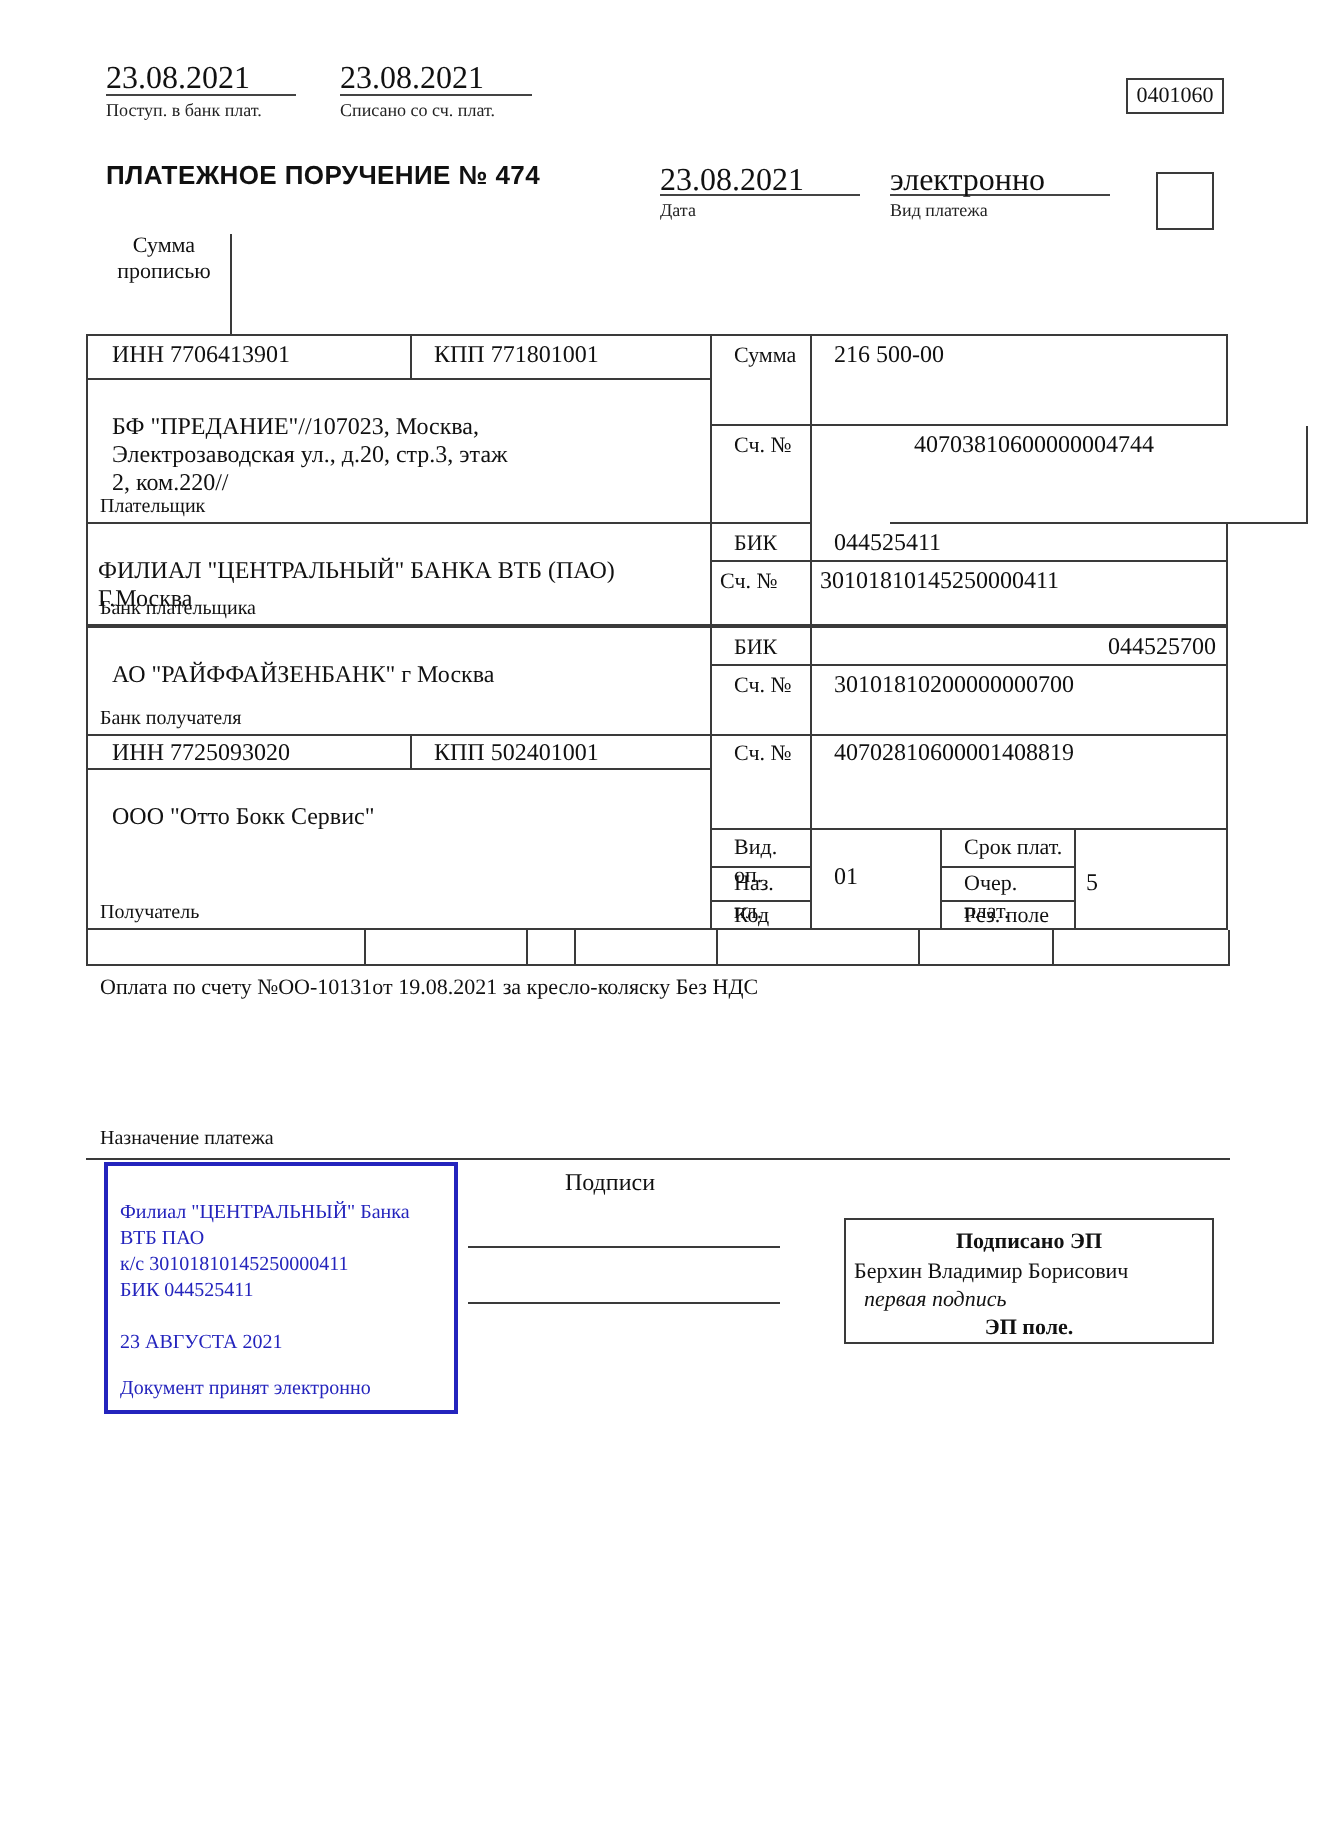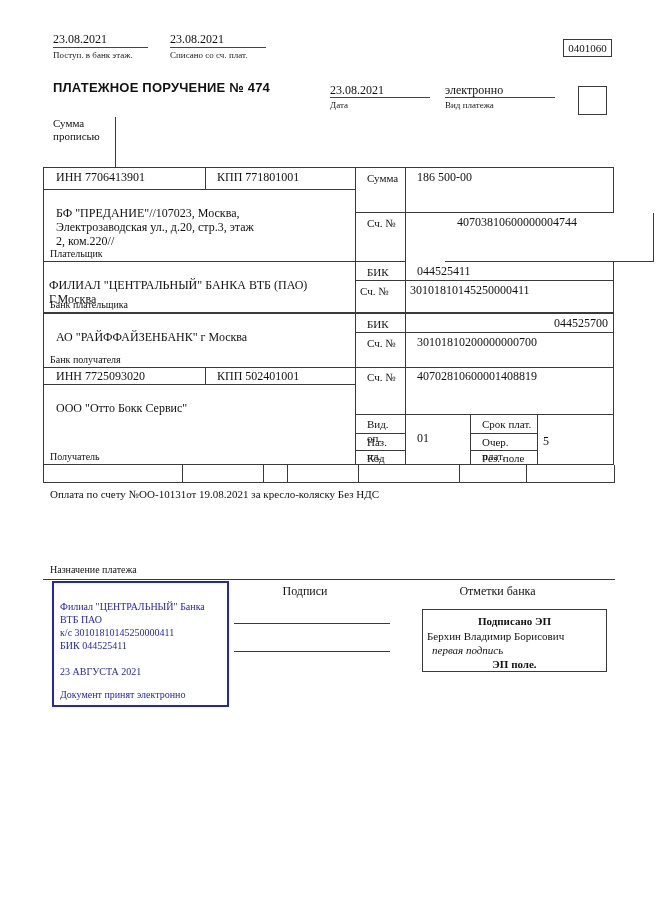--- a/index.html
+++ b/index.html
@@ -3,21 +3,21 @@
 <meta charset="utf-8">
 <style>
   html,body{margin:0;padding:0;background:#e8e8e8;}
   .page{
     position:relative;width:660px;height:919px;background:#ffffff;
     font-family:"Liberation Serif",serif;color:#111;overflow:hidden;
     margin:0 auto;
   }
   .abs{position:absolute;box-sizing:border-box;}
   
-  .ufield .val{font-size:12px;line-height:15px;border-bottom:1px solid #444;padding-bottom:0;}
+  .ufield .val{font-size:16px;line-height:15px;border-bottom:1px solid #444;padding-bottom:0;}
   .ufield .lbl{font-size:9px;line-height:11px;margin-top:2px;color:#222;}
   
   .cell{position:absolute;box-sizing:border-box;font-size:12px;line-height:14px;padding:2px 5px;white-space:pre-line;}
   .bt{border-top:1px solid #3a3a3a;} .bb{border-bottom:1px solid #3a3a3a;padding-left:12px;}
   .bl{border-left:1px solid #3a3a3a;} .br{border-right:1px solid #3a3a3a;}
   .bb2{border-bottom:2px solid #3a3a3a;}
   .lblcol{font-size:11px;padding-top:3px;}
   .seclabel{position:absolute;left:6px;bottom:2px;font-size:10px;line-height:11px;}
   .boxed{border:1px solid #3a3a3a;}
   .title{font-family:"Liberation Sans",sans-serif;font-weight:bold;font-size:13px;letter-spacing:.2px;}
@@ -32,52 +32,52 @@
   .sigline{border-bottom:1px solid #3a3a3a;}
   .hdrmid{font-size:12px;text-align:center;}
 </style>
 </head>
 <body>
 
 <div class="page">
 
   <div class="abs ufield" style="left:53px;top:32px;width:95px;">
     <div class="val">23.08.2021</div>
-    <div class="lbl">Поступ. в банк этаж.</div>
+    <div class="lbl">Поступ. в банк плат.</div>
   </div>
   <div class="abs ufield" style="left:170px;top:32px;width:96px;">
     <div class="val">23.08.2021</div>
     <div class="lbl">Списано со сч. плат.</div>
   </div>
   <div class="abs boxed" style="left:563px;top:39px;width:49px;height:18px;font-size:11px;line-height:17px;text-align:center;">0401060</div>
 
   <div class="abs title" style="left:53px;top:80px;">ПЛАТЕЖНОЕ ПОРУЧЕНИЕ № 474</div>
   <div class="abs ufield" style="left:330px;top:84px;width:100px;">
     <div class="val" style="line-height:13px;">23.08.2021</div>
     <div class="lbl">Дата</div>
   </div>
   <div class="abs ufield" style="left:445px;top:84px;width:110px;">
     <div class="val" style="line-height:13px;">электронно</div>
     <div class="lbl">Вид платежа</div>
   </div>
   <div class="abs boxed" style="left:578px;top:86px;width:29px;height:29px;"></div>
 
-  <div class="abs" style="left:53px;top:117px;width:58px;font-size:11px;line-height:13px;">Сумма прописью</div>
+  <div class="abs" style="left:53px;top:117px;width:58px;font-size:11px;line-height:13px;text-align:center;">Сумма прописью</div>
   <div class="abs" style="left:115px;top:117px;height:50px;border-left:1px solid #3a3a3a;"></div>
 
   <div class="cell bt bl br bb" style="left:43px;top:167px;width:163px;height:23px;">ИНН 7706413901</div>
   <div class="cell bt br bb" style="left:205px;top:167px;width:151px;height:23px;">КПП 771801001</div>
   <div class="cell bl br bb" style="left:43px;top:190px;width:313px;height:72px;">
     <span>БФ "ПРЕДАНИЕ"//107023, Москва,
 Электрозаводская ул., д.20, стр.3, этаж
 2, ком.220//</span>
     <span class="seclabel">Плательщик</span>
   </div>
   <div class="cell bt br bb lblcol" style="left:355px;top:167px;width:51px;height:46px;">Сумма</div>
-  <div class="cell bt br bb" style="left:405px;top:167px;width:209px;height:46px;">186 500-00</div>
+  <div class="cell bt br bb" style="left:405px;top:167px;width:209px;height:46px;">216 500-00</div>
   <div class="cell br bb lblcol" style="left:355px;top:213px;width:51px;height:49px;">Сч. №</div>
   <div class="cell br bb" style="left:405px;top:213px;width:209px;height:49px;margin-left:40px;">40703810600000004744</div>
 
   <div class="cell bl br bb2" style="left:43px;top:262px;width:313px;height:52px;">
     <span>ФИЛИАЛ "ЦЕНТРАЛЬНЫЙ" БАНКА ВТБ (ПАО)
 Г.Москва</span>
     <span class="seclabel">Банк плательщика</span>
   </div>
   <div class="cell br bb lblcol" style="left:355px;top:262px;width:51px;height:19px;">БИК</div>
   <div class="cell br bb" style="left:405px;top:262px;width:209px;height:19px;">044525411</div>
@@ -125,21 +125,20 @@
     <div class="sc" style="width:101px;"></div>
     <div class="sc" style="width:67px;"></div>
     <div class="sc" style="width:88px;"></div>
   </div>
 
   <div class="abs" style="left:50px;top:488px;width:560px;font-size:11px;">Оплата по счету №ОО-10131от 19.08.2021 за кресло-коляску Без НДС</div>
   <div class="abs" style="left:50px;top:564px;font-size:10px;">Назначение платежа</div>
   <div class="abs" style="left:43px;top:579px;width:572px;border-top:1px solid #3a3a3a;"></div>
 
   <div class="abs hdrmid" style="left:225px;top:584px;width:160px;">Подписи</div>
-  <div class="abs hdrmid" style="left:405px;top:584px;width:185px;">Отметки банка</div>
 
   <div class="abs sigline" style="left:234px;top:610px;width:156px;height:14px;"></div>
   <div class="abs sigline" style="left:234px;top:638px;width:156px;height:14px;"></div>
 
   <div class="abs bluebox" style="left:52px;top:581px;width:177px;height:126px;">
     <span>Филиал "ЦЕНТРАЛЬНЫЙ" Банка
 ВТБ ПАО
 к/с 30101810145250000411
 БИК 044525411
 

